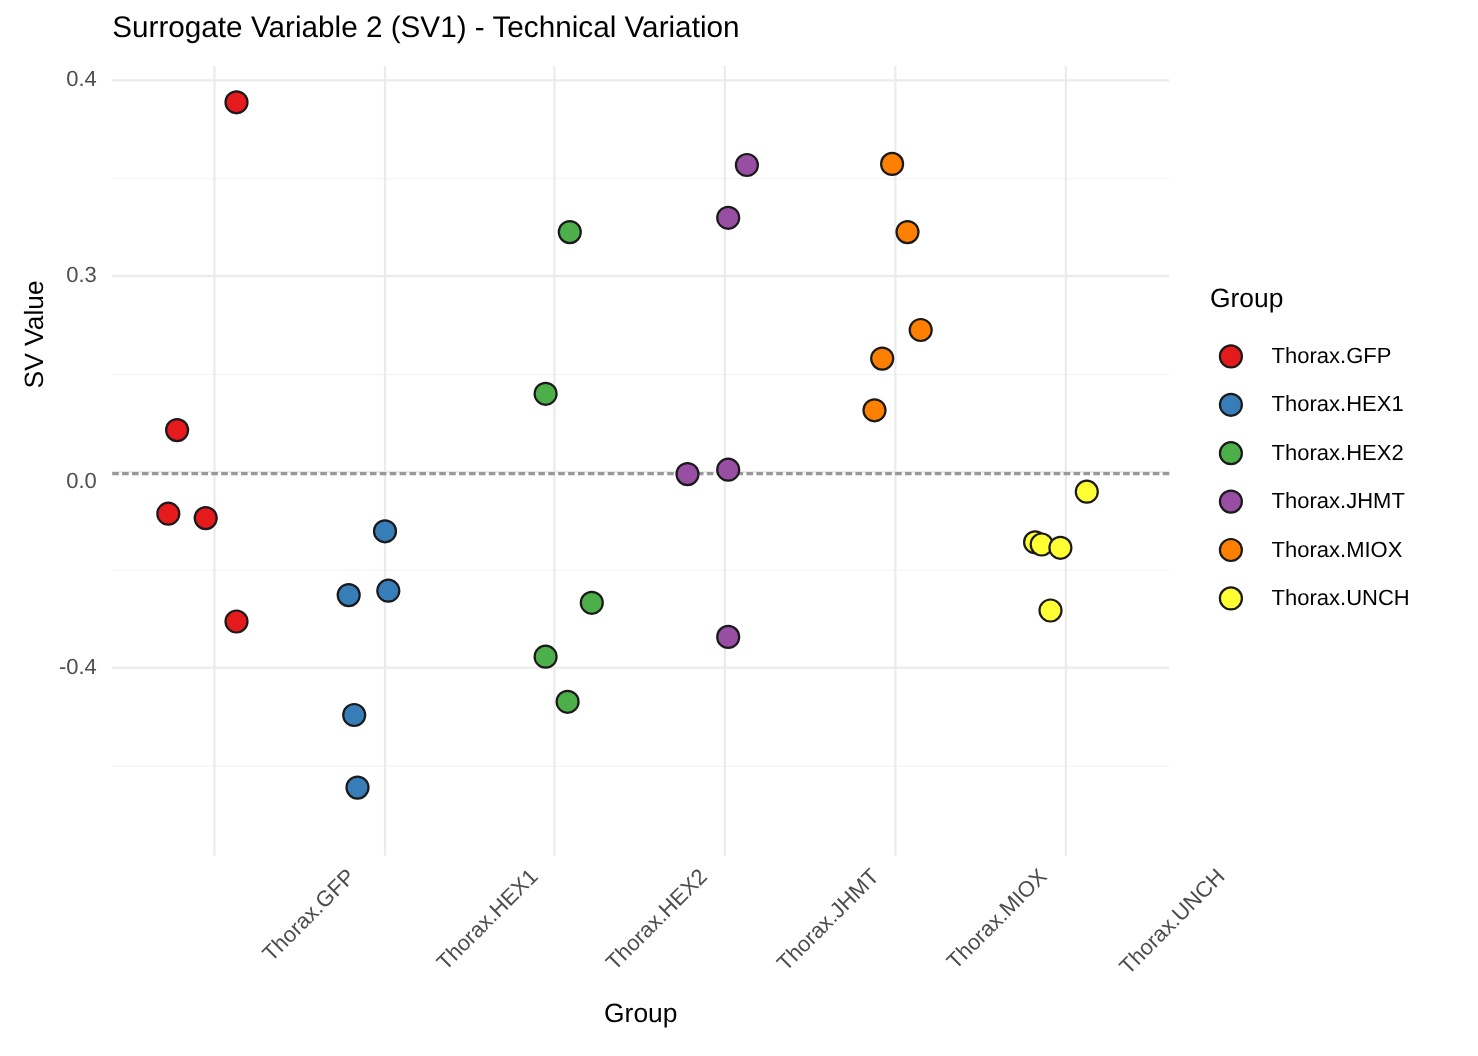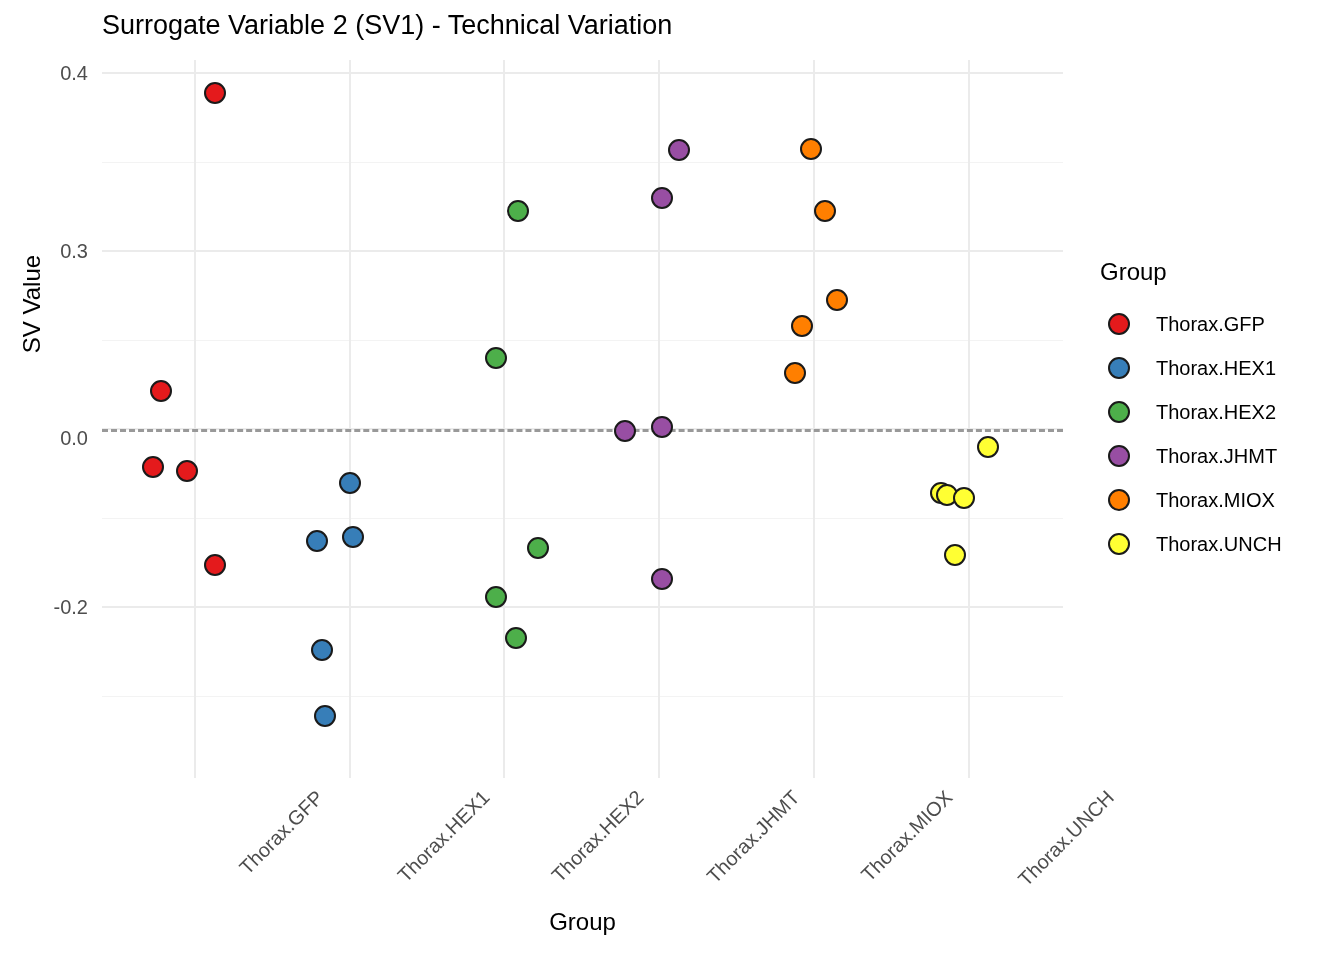--- a/index.html
+++ b/index.html
@@ -214,21 +214,21 @@
     <div class="data-point" title="Thorax.UNCH: -0.072" style="left: 839.1px; top: 433.08px; background: rgb(255, 255, 51);"></div>
     <div class="data-point" title="Thorax.UNCH: -0.074" style="left: 845.3px; top: 434.86px; background: rgb(255, 255, 51);"></div>
     <div class="data-point" title="Thorax.UNCH: -0.078" style="left: 862.35px; top: 438.42px; background: rgb(255, 255, 51);"></div>
     <div class="data-point" title="Thorax.UNCH: -0.142" style="left: 853.05px; top: 495.38px; background: rgb(255, 255, 51);"></div>
   </div>
 
 <div id="y-axis-labels">
     <div class="y-tick-label" style="top: 13px;">0.4</div>
     <div class="y-tick-label" style="top: 191px;">0.3</div>
     <div class="y-tick-label" style="top: 352px; margin-top: 26px;">0.0</div>
-    <div class="y-tick-label" style="top: 547px;">-0.2</div>
+    <div class="y-tick-label" style="top: 547px;">-0.4</div>
   </div>
 
 <div id="y-axis-title">SV Value</div>
 
 <div id="x-axis-labels">
     <div class="x-tick-label" style="left: 101px;">Thorax.GFP</div>
     <div class="x-tick-label" style="left: 256px;">Thorax.HEX1</div>
     <div class="x-tick-label" style="left: 410px;">Thorax.HEX2</div>
     <div class="x-tick-label" style="left: 565px;">Thorax.JHMT</div>
     <div class="x-tick-label" style="left: 720px;">Thorax.MIOX</div>

